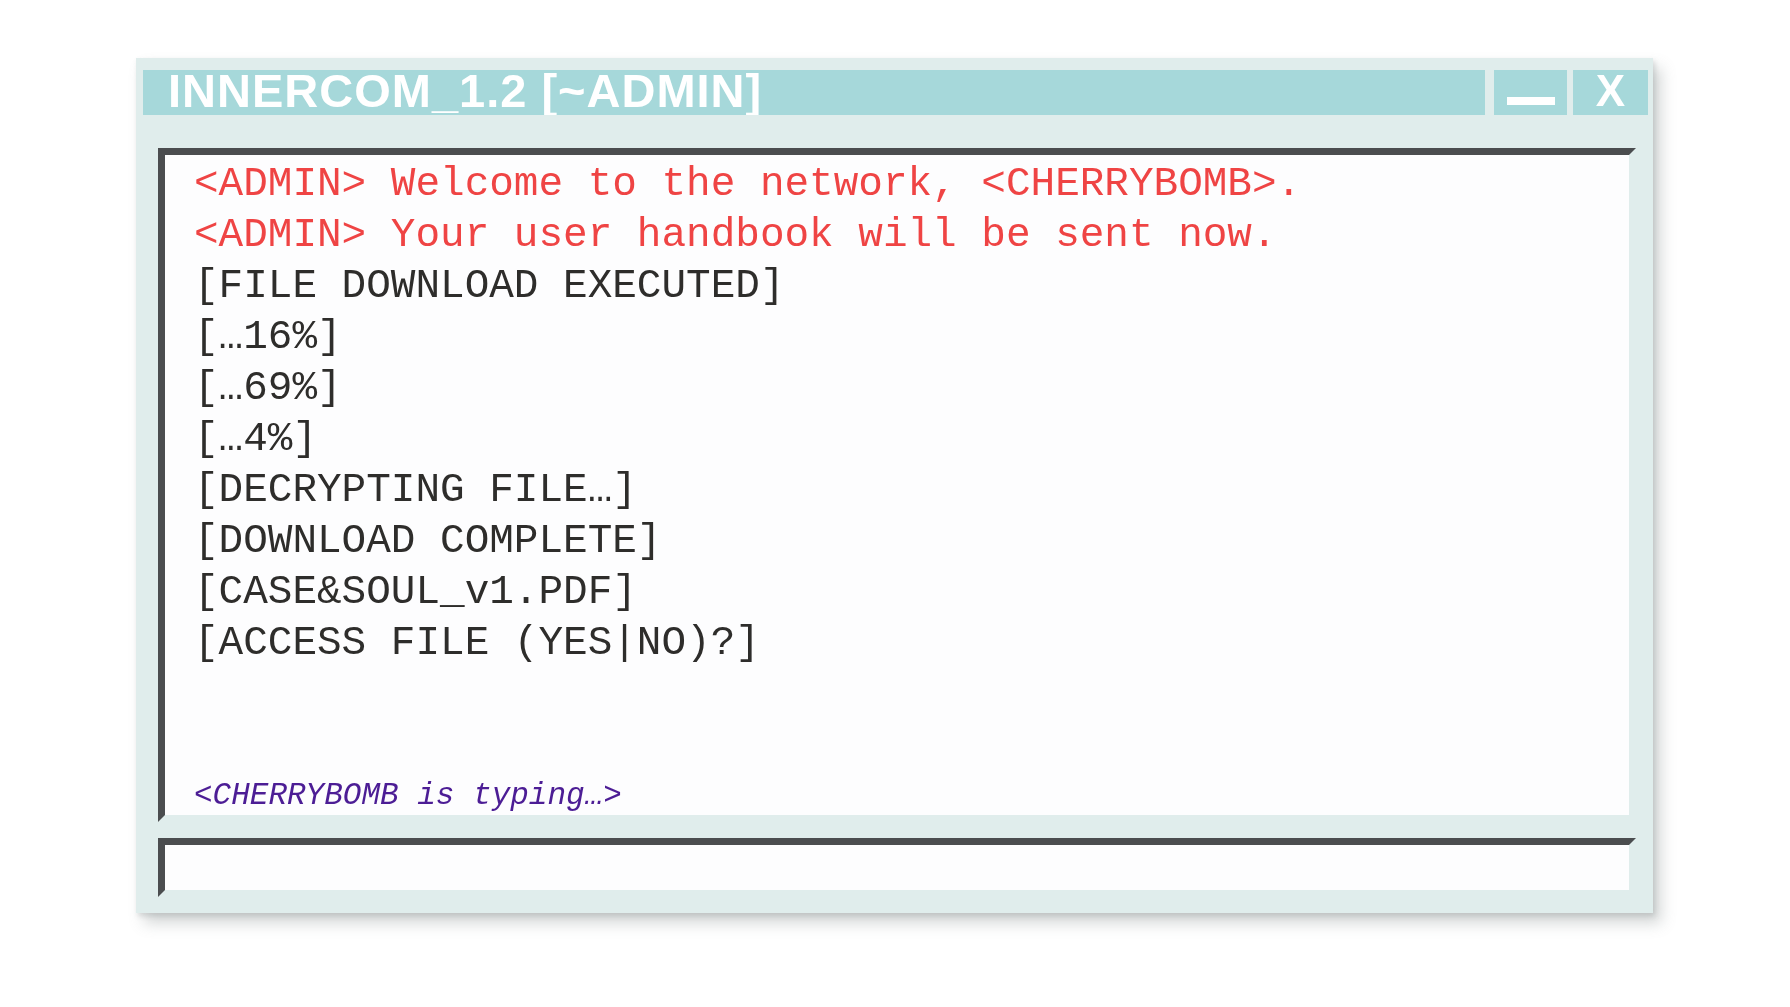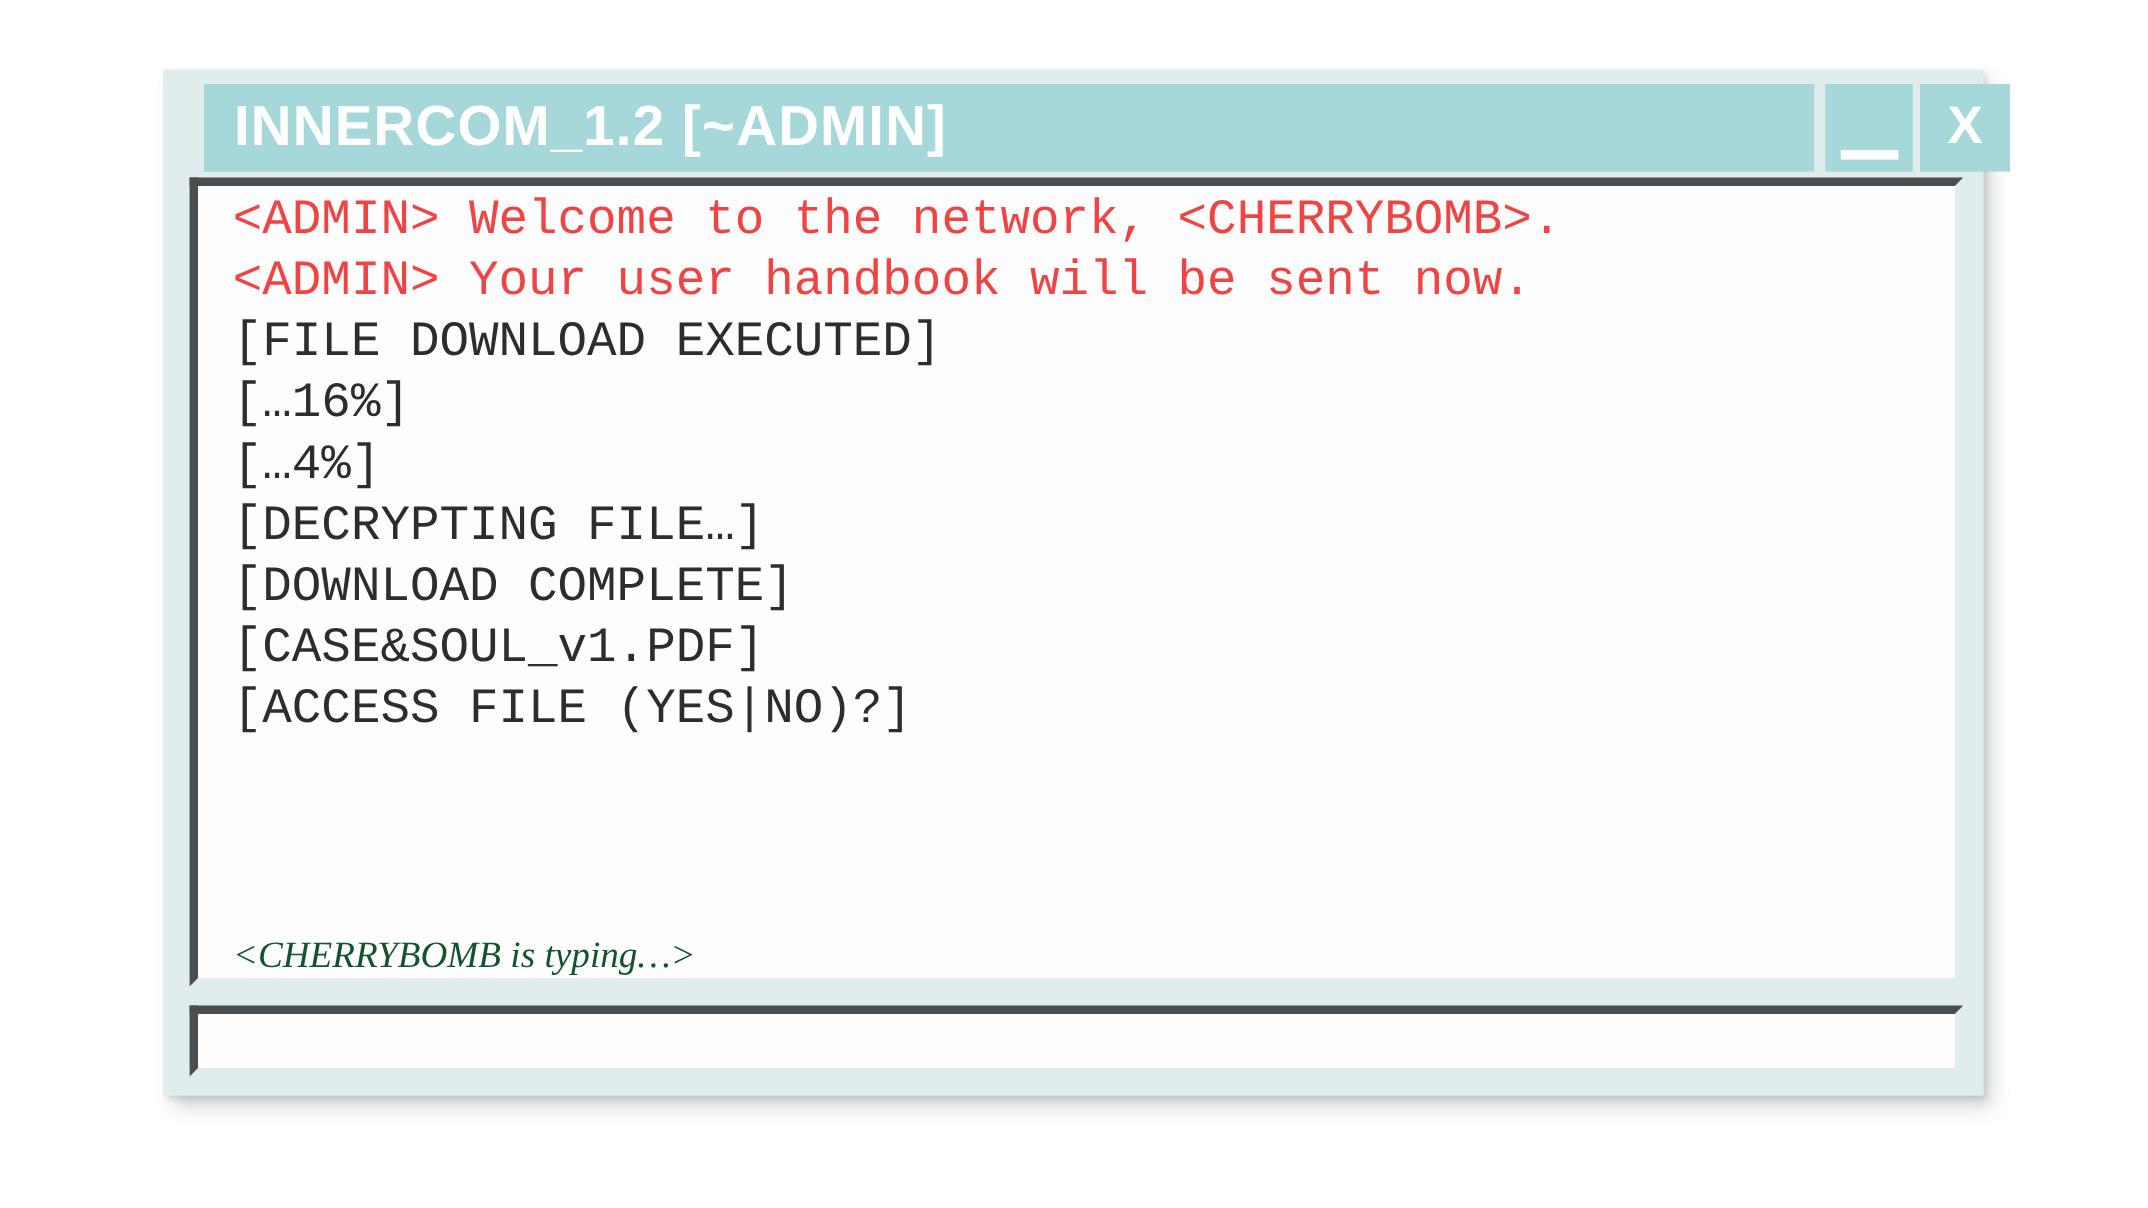--- a/index.html
+++ b/index.html
@@ -6,22 +6,22 @@
   .canvas{
     position:relative;width:1790px;height:1007px;background:#ffffff;overflow:hidden;
     font-family:"Liberation Sans",sans-serif;
   }
   .window{
     position:absolute;left:136px;top:58px;width:1517px;height:855px;
     background:#e0edec;
     box-shadow:8px 10px 14px rgba(110,120,120,0.30), 2px 3px 5px rgba(110,120,120,0.22);
   }
   .titlebar-row{
-    position:absolute;left:7px;top:12px;width:1505px;height:73px;
-    display:flex;align-items:stretch;margin-left:27px;
+    position:absolute;left:7px;top:12px;width:1505px;height:45px;
+    display:flex;align-items:stretch;
   }
   .titlebar{
     flex:1;background:#a6d8da;display:flex;align-items:center;
     padding-left:25px;overflow:hidden;
   }
   .title-text{
     color:#ffffff;font-weight:bold;font-size:47px;letter-spacing:1px;
     white-space:nowrap;line-height:1;padding-bottom:4px;
   }
   .win-btn{
@@ -49,22 +49,22 @@
     position:absolute;left:22px;top:90px;width:1464px;height:660px;
   }
   .messages{padding:4px 20px 0 29px;}
   .msg{
     font-family:"Liberation Mono","DejaVu Sans Mono",monospace;
     font-size:41px;line-height:51px;white-space:pre;color:#2e2d2b;
   }
   .msg.admin{color:#ef4444;}
   .typing{
     position:absolute;left:29px;bottom:1px;
-    font-family:Liberation Serif, serif;
-    font-style:italic;font-size:31px;line-height:36px;color:#14532d;white-space:pre;
+    font-family:Liberation Mono, monospace;
+    font-style:italic;font-size:31px;line-height:36px;color:#4c1d95;white-space:pre;
   }
   .inputbox{
     position:absolute;left:22px;top:780px;width:1464px;height:45px;
   }
   .inputbox input{
     width:100%;height:100%;border:none;outline:none;background:transparent;
     font-family:"Liberation Mono","DejaVu Sans Mono",monospace;
     font-size:34px;color:#2e2d2b;padding:0 14px;box-sizing:border-box;
   }
 </style>
@@ -85,20 +85,21 @@
         <span class="close-x">X</span>
       </div>
     </div>
 
     <div class="chatbox panel">
       <div class="messages">
           <div class="msg admin">&lt;ADMIN&gt; Welcome to the network, &lt;CHERRYBOMB&gt;.</div>
           <div class="msg admin">&lt;ADMIN&gt; Your user handbook will be sent now.</div>
           <div class="msg system">[FILE DOWNLOAD EXECUTED]</div>
           <div class="msg system">[…16%]</div>
+          <div class="msg system">[…69%]</div>
           <div class="msg system">[…4%]</div>
           <div class="msg system">[DECRYPTING FILE…]</div>
           <div class="msg system">[DOWNLOAD COMPLETE]</div>
           <div class="msg system">[CASE&amp;SOUL_v1.PDF]</div>
           <div class="msg system">[ACCESS FILE (YES|NO)?]</div>
         </div>
       <div class="typing">&lt;CHERRYBOMB is typing…&gt;</div>
     </div>
 
     <div class="inputbox panel">

